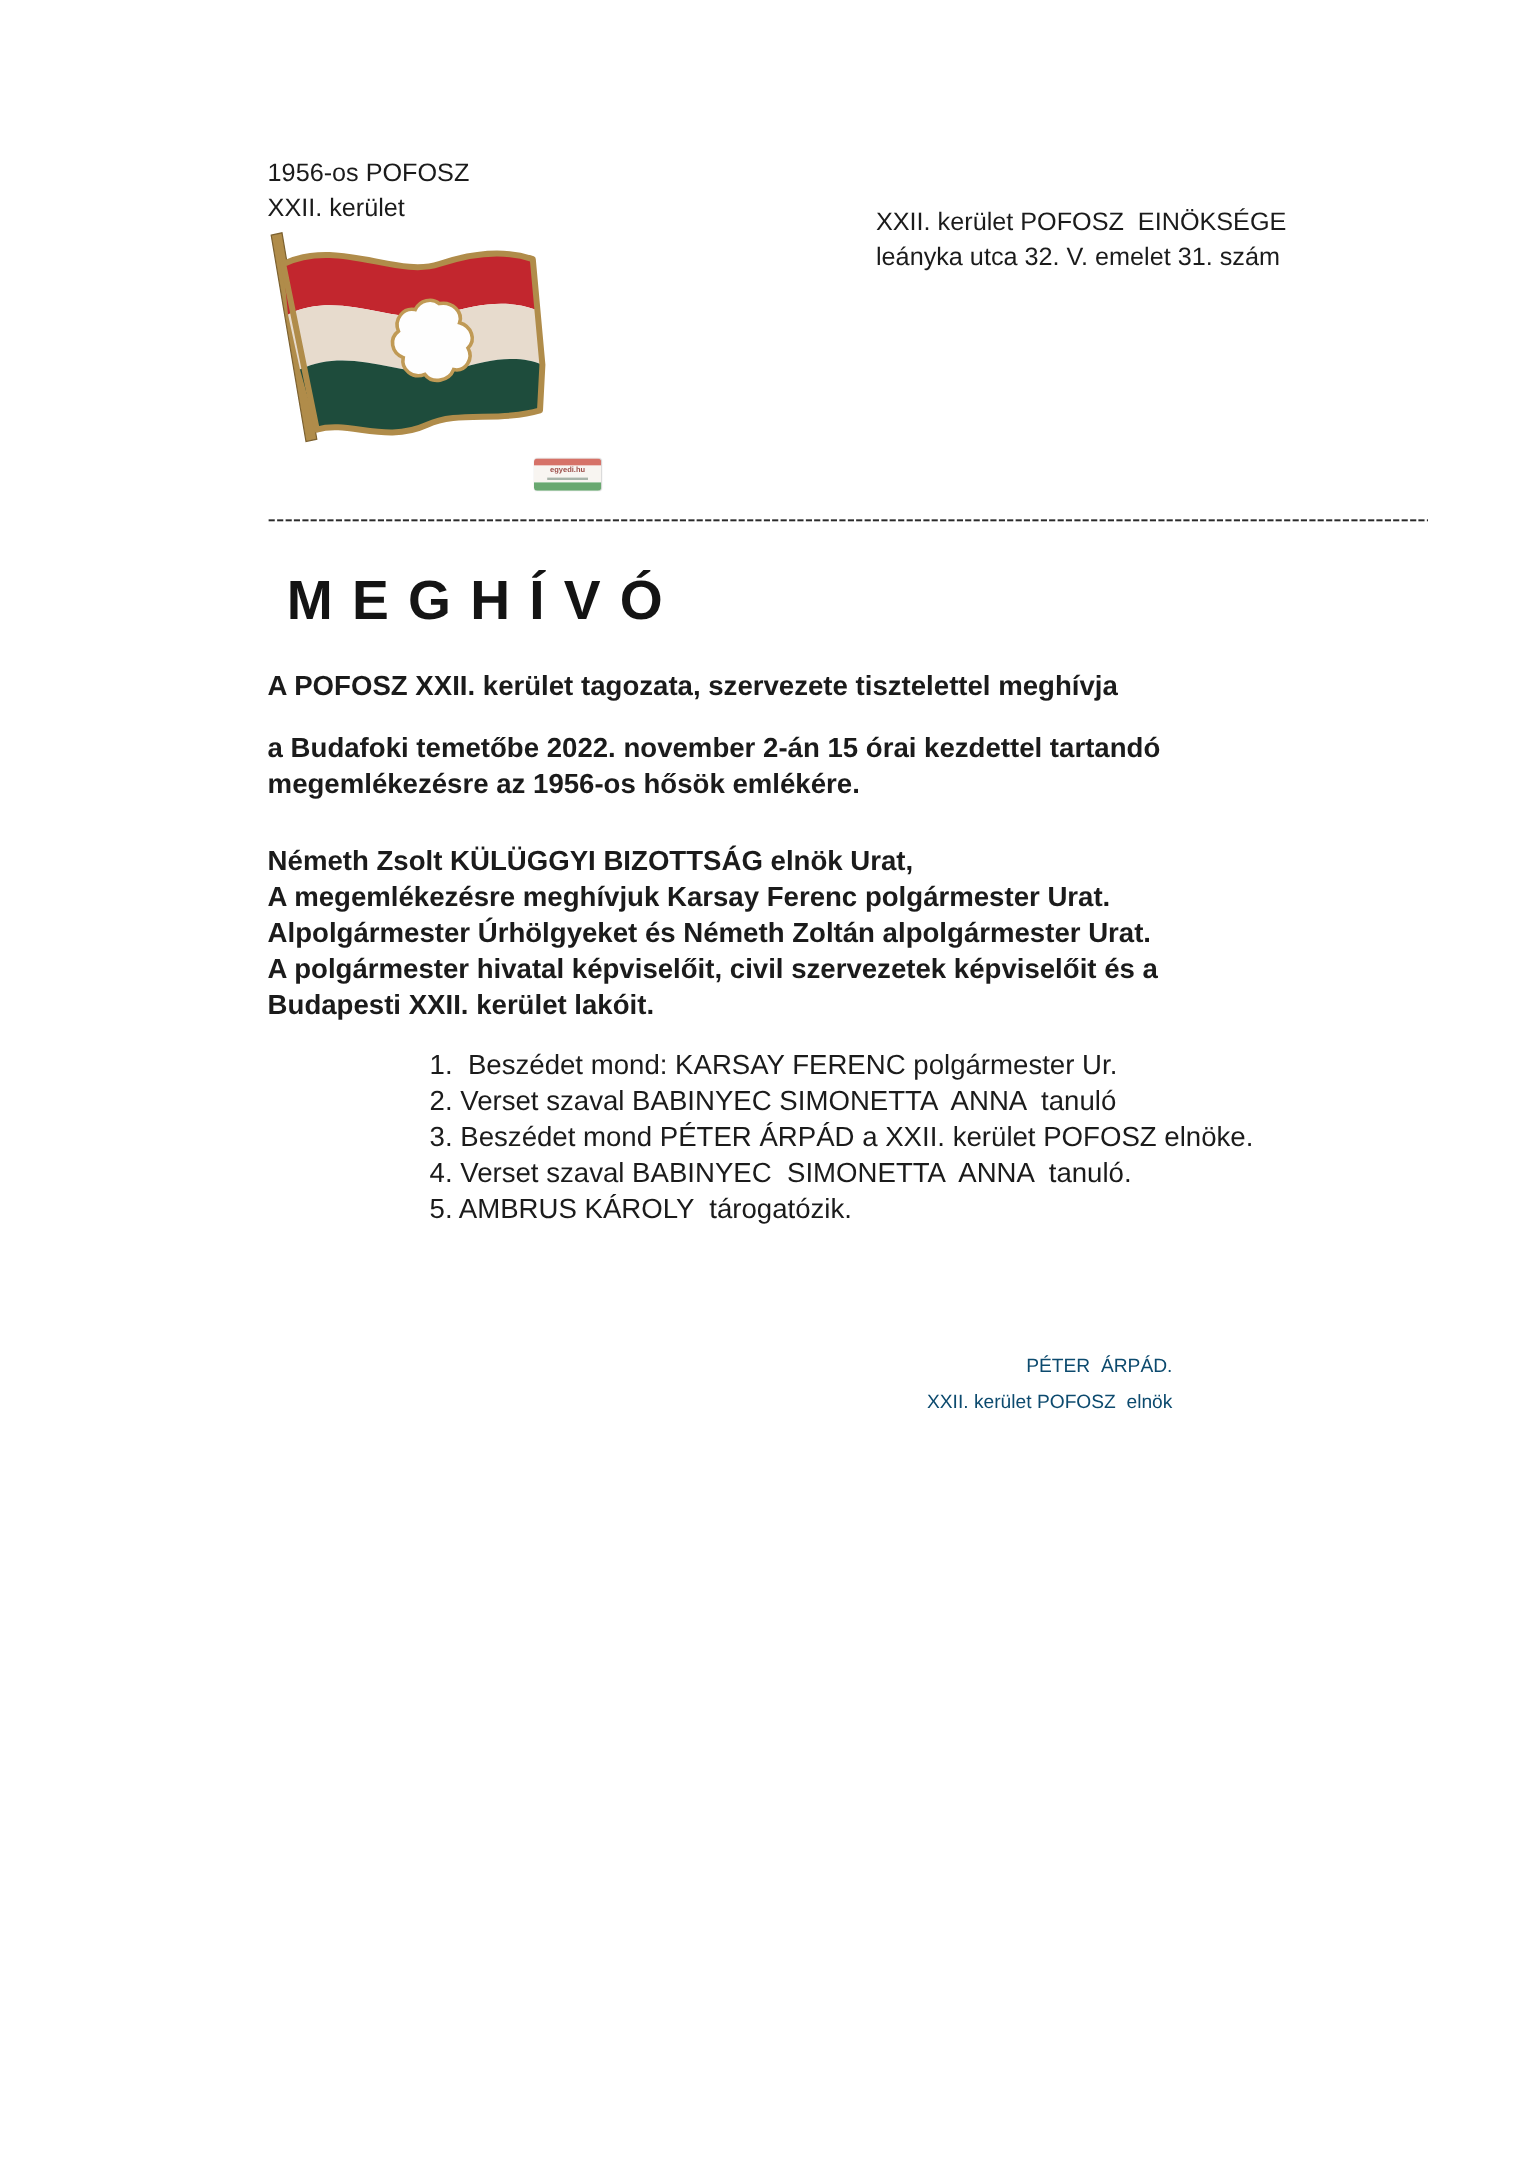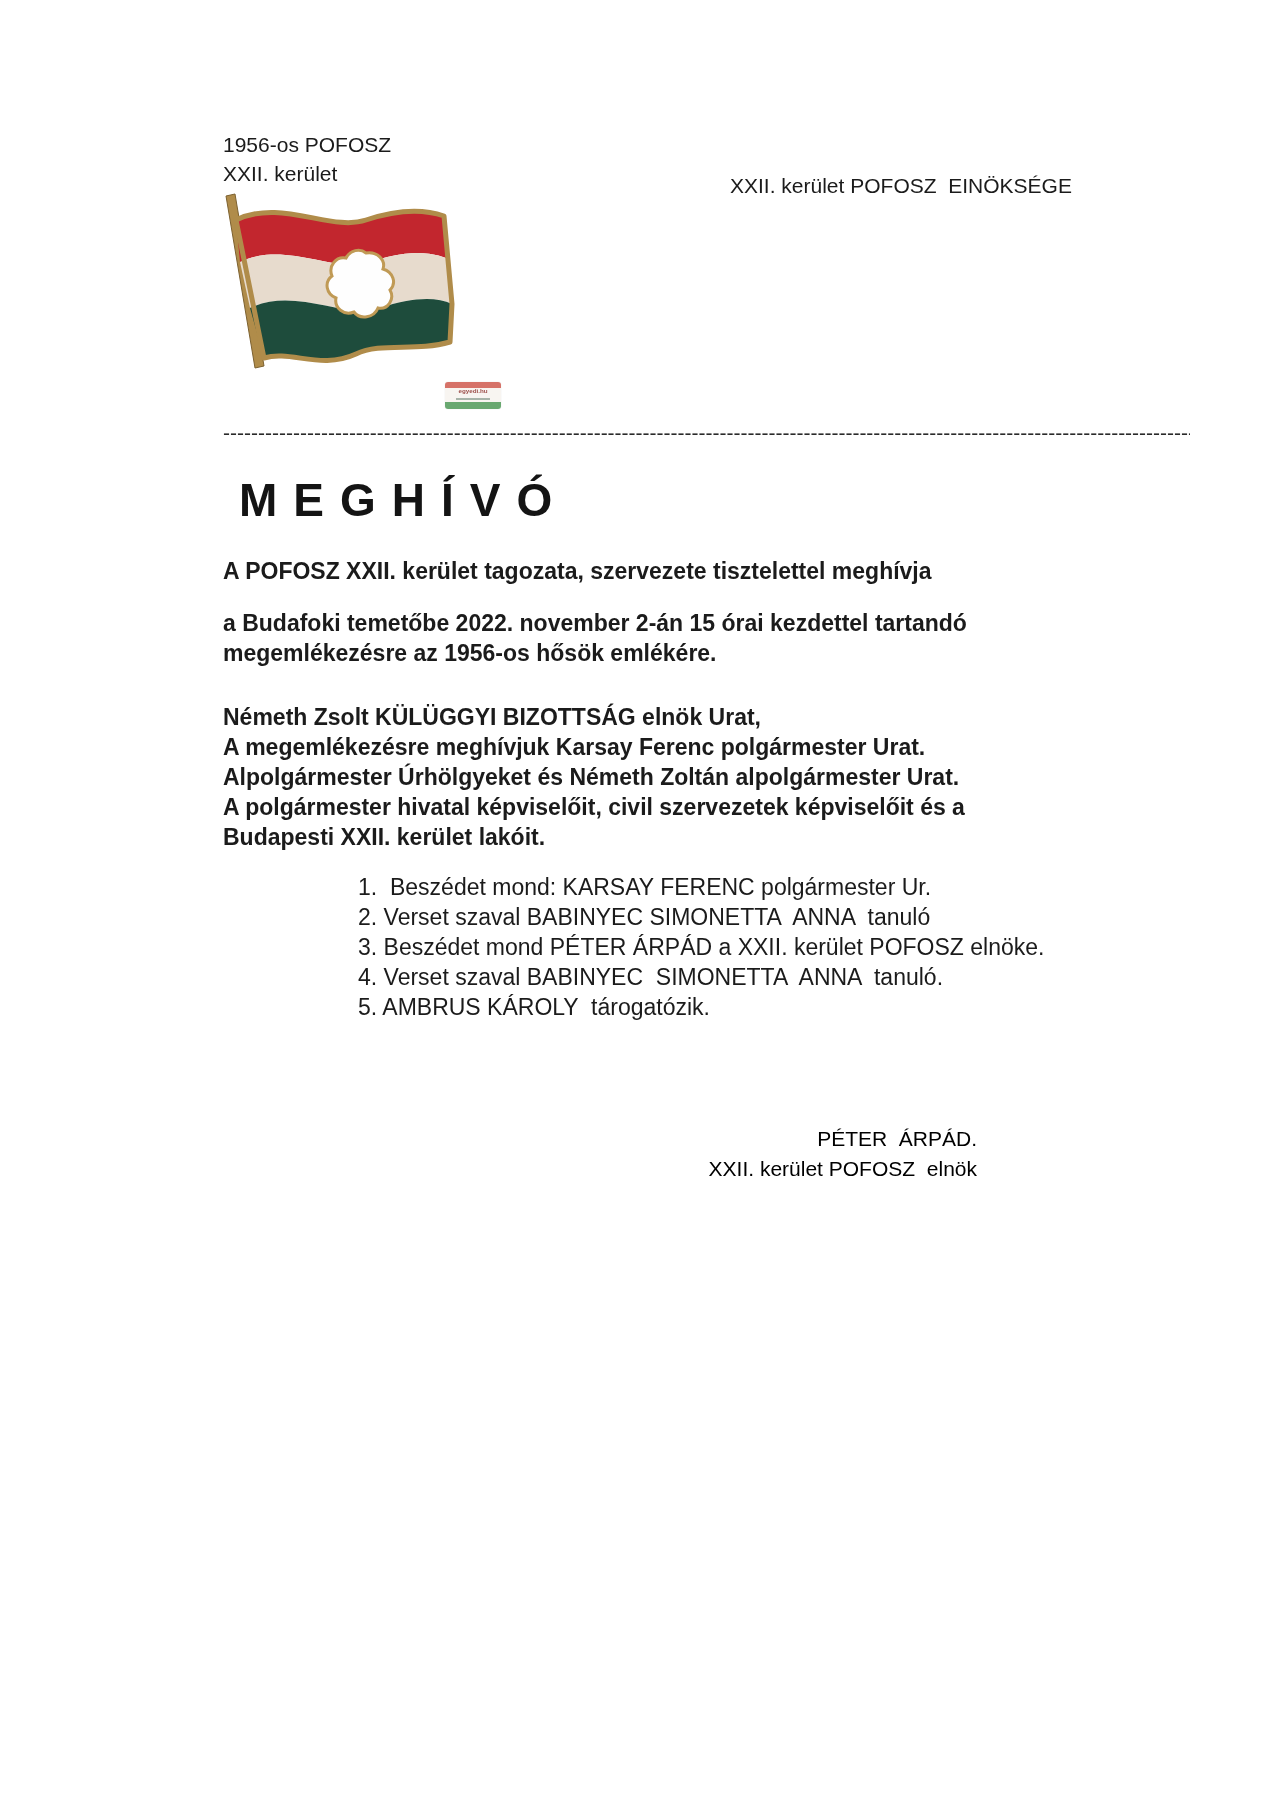--- a/index.html
+++ b/index.html
@@ -42,36 +42,37 @@
   .event    { top:608px; font-size:23px; line-height:30px; }
   .invitees { top:702px; font-size:23px; line-height:30px; }
 
   .program {
     position:absolute; left:268px; top:872px;
     font-size:23px; line-height:30px; text-align:left;
   }
 
   .signature {
     position:absolute; left:133px; top:1124px; width:754px;
-    text-align:right; font-size:21px; line-height:30px; color:#000000;
+    text-align:right; font-size:16px; line-height:30px; color:#0c4a6e;
   }
   .line { display:block; }
 </style>
 </head>
 <body>
 
 <div class="page">
 
   <div class="header-left">
     <span class="line t">1956-os POFOSZ</span>
     <span class="line t">XXII. kerület</span>
   </div>
 
   <div class="header-right">
     <span class="line t">XXII. kerület POFOSZ  EINÖKSÉGE</span>
+    <span class="line t">leányka utca 32. V. emelet 31. szám</span>
   </div>
 
   <div class="flag-wrap">
     <svg width="258" height="184" viewBox="0 0 258 184" aria-hidden="true">
 
       <path d="M20,6 L29,4 L58,176 L49,178 Z" fill="#b08c4a" stroke="#7c6130" stroke-width="1"></path>
 
       <path d="M30,30 C75,8 125,42 160,30 C190,20 215,18 238,26 L240,68 C219,60 194,62 164,72 C129,84 79,50 34,72 Z" fill="#c2262e"></path>
 
       <path d="M34,72 C79,50 129,84 164,72 C194,62 219,60 240,68 L246,114 C229,106 204,108 174,118 C139,130 89,96 44,118 Z" fill="#e7dbcd"></path>

